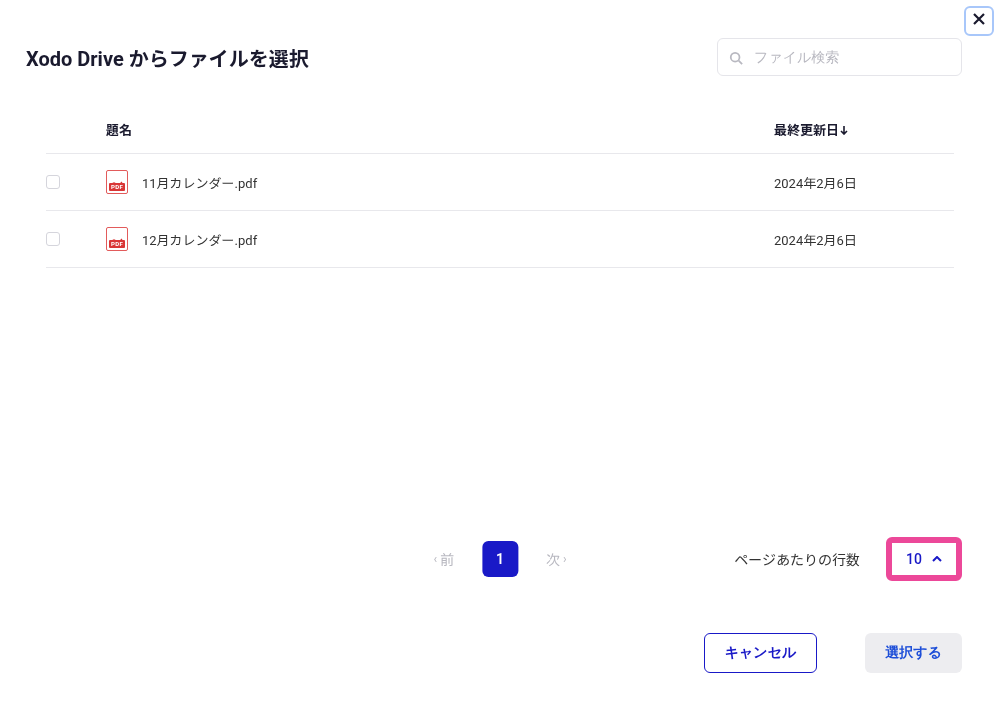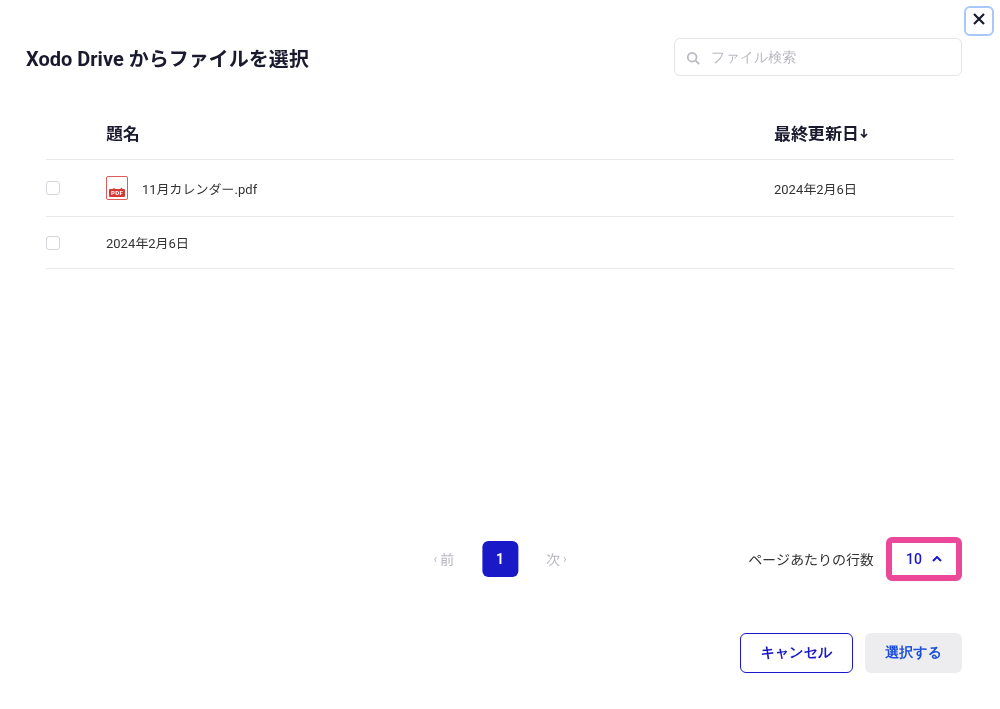--- a/index.html
+++ b/index.html
@@ -41,21 +41,21 @@
       justify-content: space-between;
       padding: 38px 38px 0 26px;
     }
     .title {
       font-size: 20px;
       font-weight: 700;
       color: #1a1a2e;
     }
     .search-box {
       position: relative;
-      width: 288px;
+      width: 245px;
       border-radius: 18px;
     }
     .search-box input {
       width: 100%;
       height: 38px;
       border: 1px solid #e5e5ea;
       border-radius: 6px;
       padding: 0 12px 0 36px;
       font-size: 14px;
       color: #333;
@@ -80,21 +80,21 @@
       fill: none;
     }
     .table-wrap {
       padding: 30px 46px 0 46px;
     }
     .table-header {
       display: flex;
       align-items: center;
       padding: 14px 0;
       border-bottom: 1px solid #e8e8ec;
-      font-size: 17px;
+      font-size: 13px;
       font-weight: 700;
       color: #1a1a2e;
     }
     .col-check {
       width: 60px;
       display: flex;
       align-items: center;
     }
     .col-title {
       flex: 1;
@@ -226,21 +226,21 @@
       border-radius: 6px;
       display: flex;
       align-items: center;
       justify-content: center;
       font-size: 14px;
       font-weight: 600;
     }
     .rows-per-page {
       display: flex;
       align-items: center;
-      gap: 12px;
+      gap: 26px;
       margin-left: auto;
       font-size: 14px;
       color: #333;
     }
     .rows-select {
       border: 6px solid #ec4899;
       border-radius: 6px;
       padding: 8px 14px;
       display: flex;
       align-items: center;
@@ -270,20 +270,21 @@
     }
     .btn {
       height: 40px;
       padding: 0 20px;
       border-radius: 6px;
       font-size: 14px;
       font-weight: 600;
       display: flex;
       align-items: center;
       cursor: pointer;
+      margin-left: 36px;
     }
     .btn-cancel {
       border: 1px solid #1919c7;
       background: #fff;
       color: #1919c7;
     }
     .btn-select {
       border: none;
       background: #ededf0;
       color: #1d4ed8;
@@ -342,20 +343,31 @@
         </div>
       </div>
       <span>11月カレンダー.pdf</span>
     </div>
     <div class="col-date">2024年2月6日</div>
   </div>
 
   <div class="table-row">
     <div class="col-check">
       <div class="checkbox"></div>
+    </div>
+    <div class="file-cell">
+      <div class="pdf-icon">
+        <div class="page">
+          <div class="sig"><svg viewBox="0 0 12 7">
+                <path d="M1 5 Q3 1 5 5 T9 4 L11 2"></path>
+              </svg></div>
+          <div class="pdf-label">PDF</div>
+        </div>
+      </div>
+      <span>12月カレンダー.pdf</span>
     </div>
     <div class="col-date">2024年2月6日</div>
   </div>
 </div>
 
 <div class="footer">
   <div class="pagination-row">
     <div></div>
     <div class="pagination-center">
       <div class="pag-btn prev">

